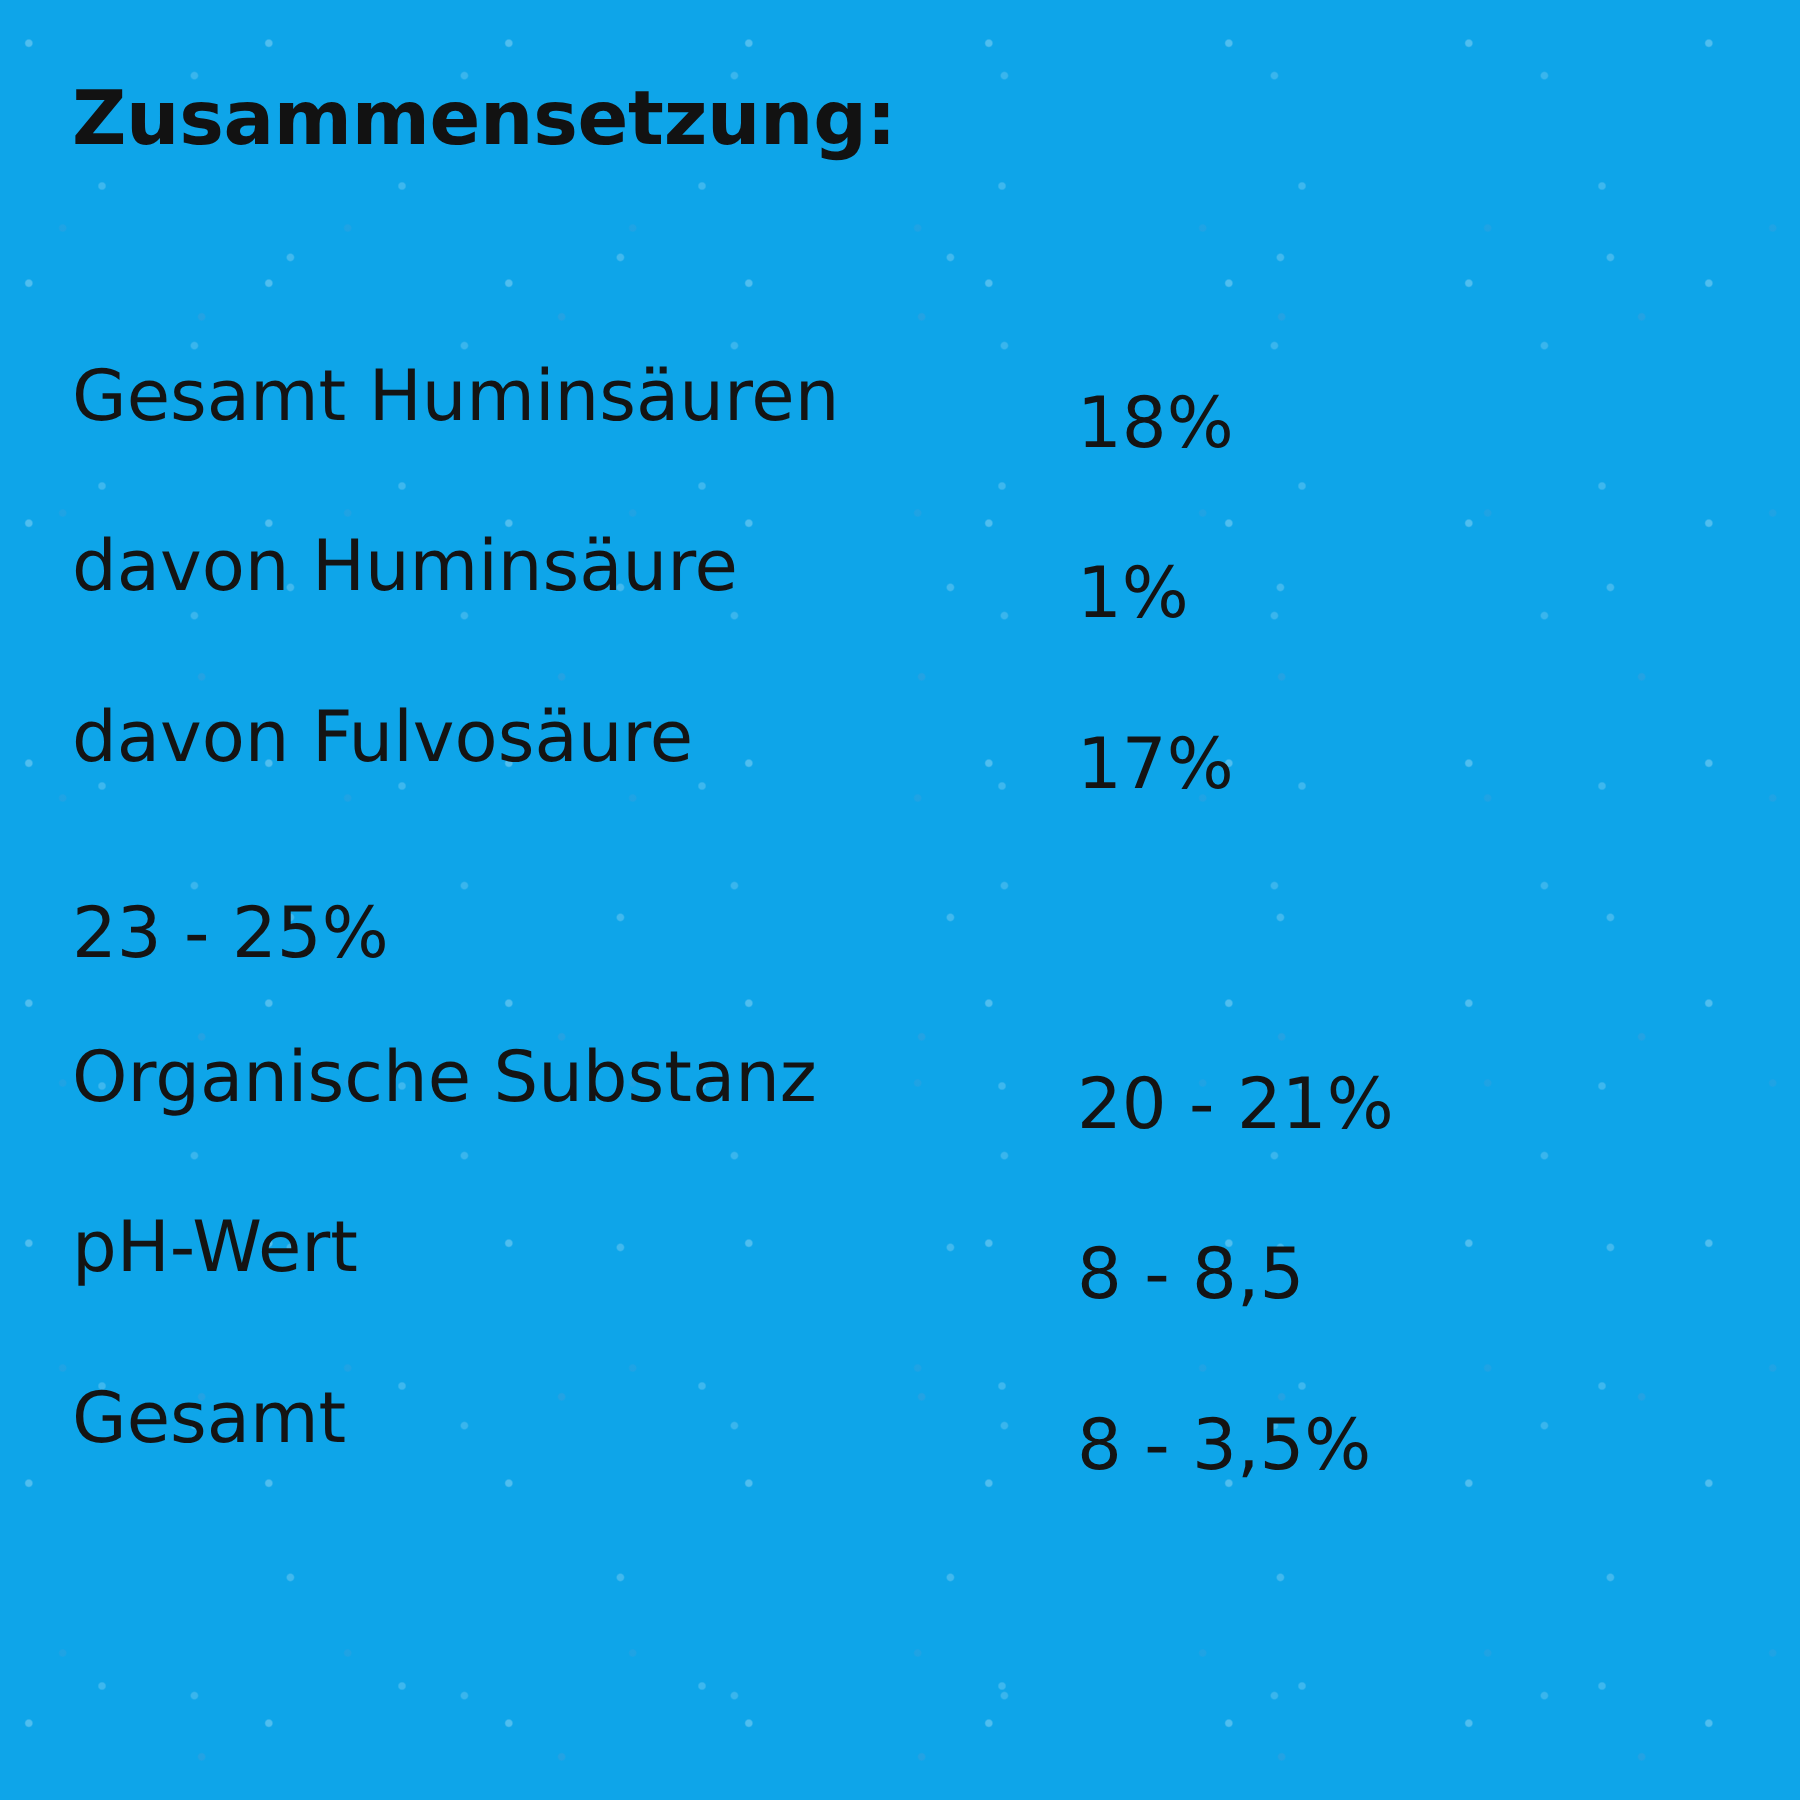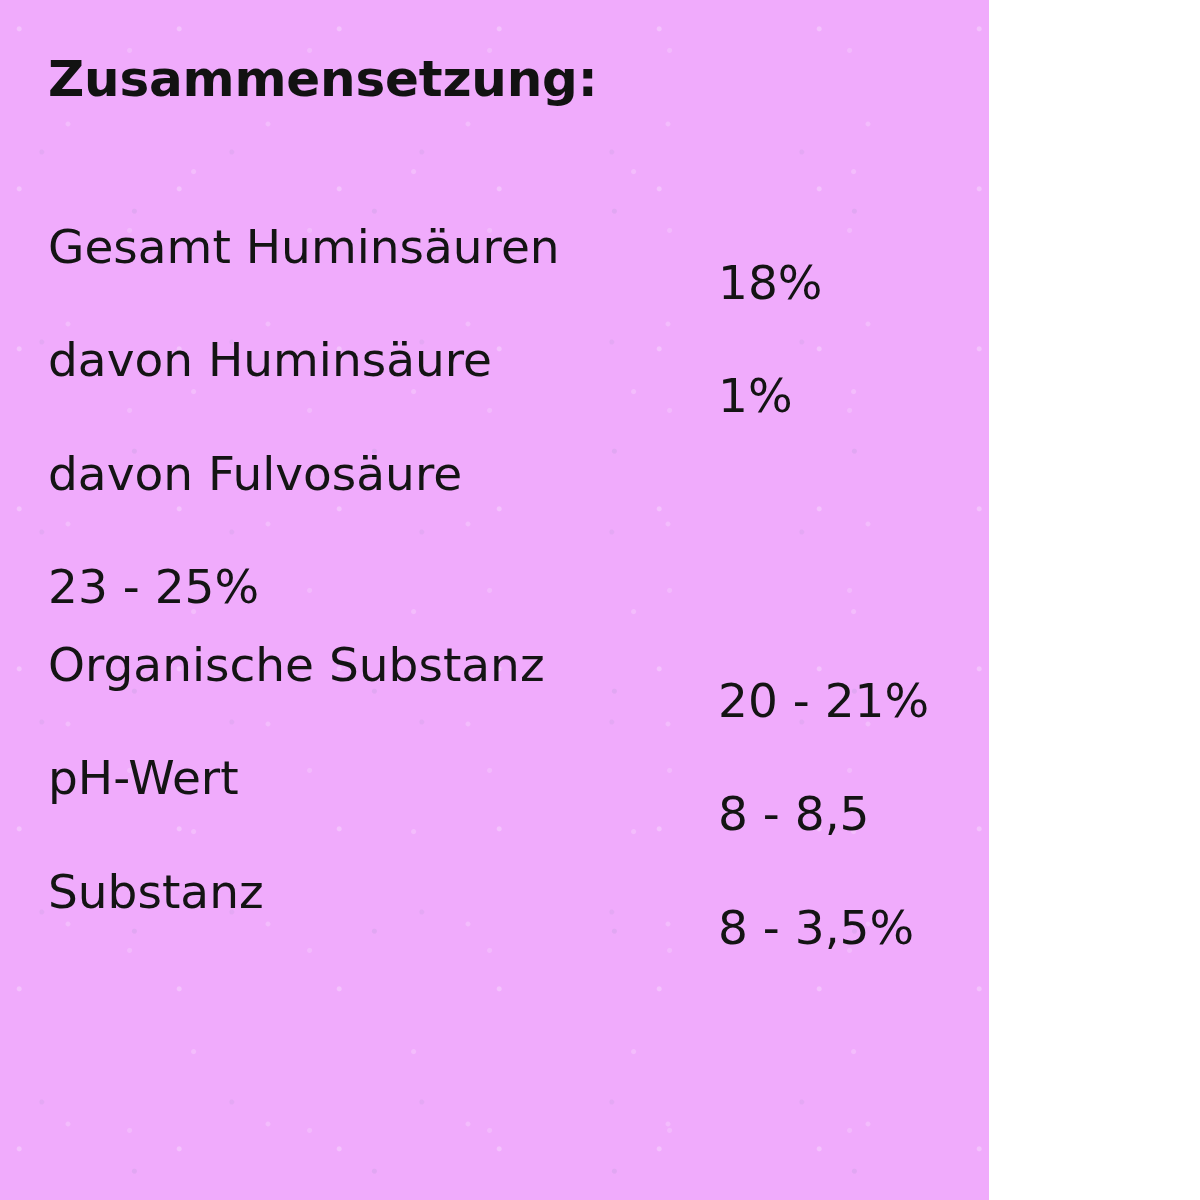--- a/index.html
+++ b/index.html
@@ -7,23 +7,23 @@
     padding: 0;
   }
   body {
     width: 1200px;
     height: 1200px;
     overflow: hidden;
     font-family: "DejaVu Sans", sans-serif;
   }
   .card {
     position: relative;
-    width: 989px;
+    width: 1200px;
     height: 1200px;
-    background-color: #f0abfc;
+    background-color: #0ea5e9;
     box-sizing: border-box;
     padding: 52px 72px 48px 48px;
   }
   
   .card::before {
     content: "";
     position: absolute;
     inset: 0;
     pointer-events: none;
     background-image:
@@ -44,21 +44,21 @@
     letter-spacing: -0.2px;
     margin: 0 0 112px 0;
     line-height: 1.1;
   }
   .table {
     position: relative;
     display: block;
   }
   .row {
     display: flex;
-    align-items: flex-start;
+    align-items: center;
     margin-bottom: 22px;
   }
   .row:last-child {
     margin-bottom: 0;
   }
   .label {
     width: 670px;
     flex: 0 0 670px;
     font-size: 47px;
     color: #141414;
@@ -87,35 +87,36 @@
       <div class="value">18%</div>
     </div>
 
     <div class="row">
       <div class="label">davon Huminsäure</div>
       <div class="value">1%</div>
     </div>
 
     <div class="row">
       <div class="label">davon Fulvosäure</div>
+      <div class="value">17%</div>
     </div>
 
     <div class="row">
       <div class="value">23 - 25%</div>
     </div>
 
     <div class="row">
       <div class="label">Organische Substanz</div>
       <div class="value">20 - 21%</div>
     </div>
 
     <div class="row">
       <div class="label">pH-Wert</div>
       <div class="value">8 - 8,5</div>
     </div>
 
     <div class="row">
-      <div class="label">Substanz</div>
+      <div class="label">Gesamt</div>
       <div class="value">8 - 3,5%</div>
     </div>
 
   </div>
 </div>
 
 </body></html>

